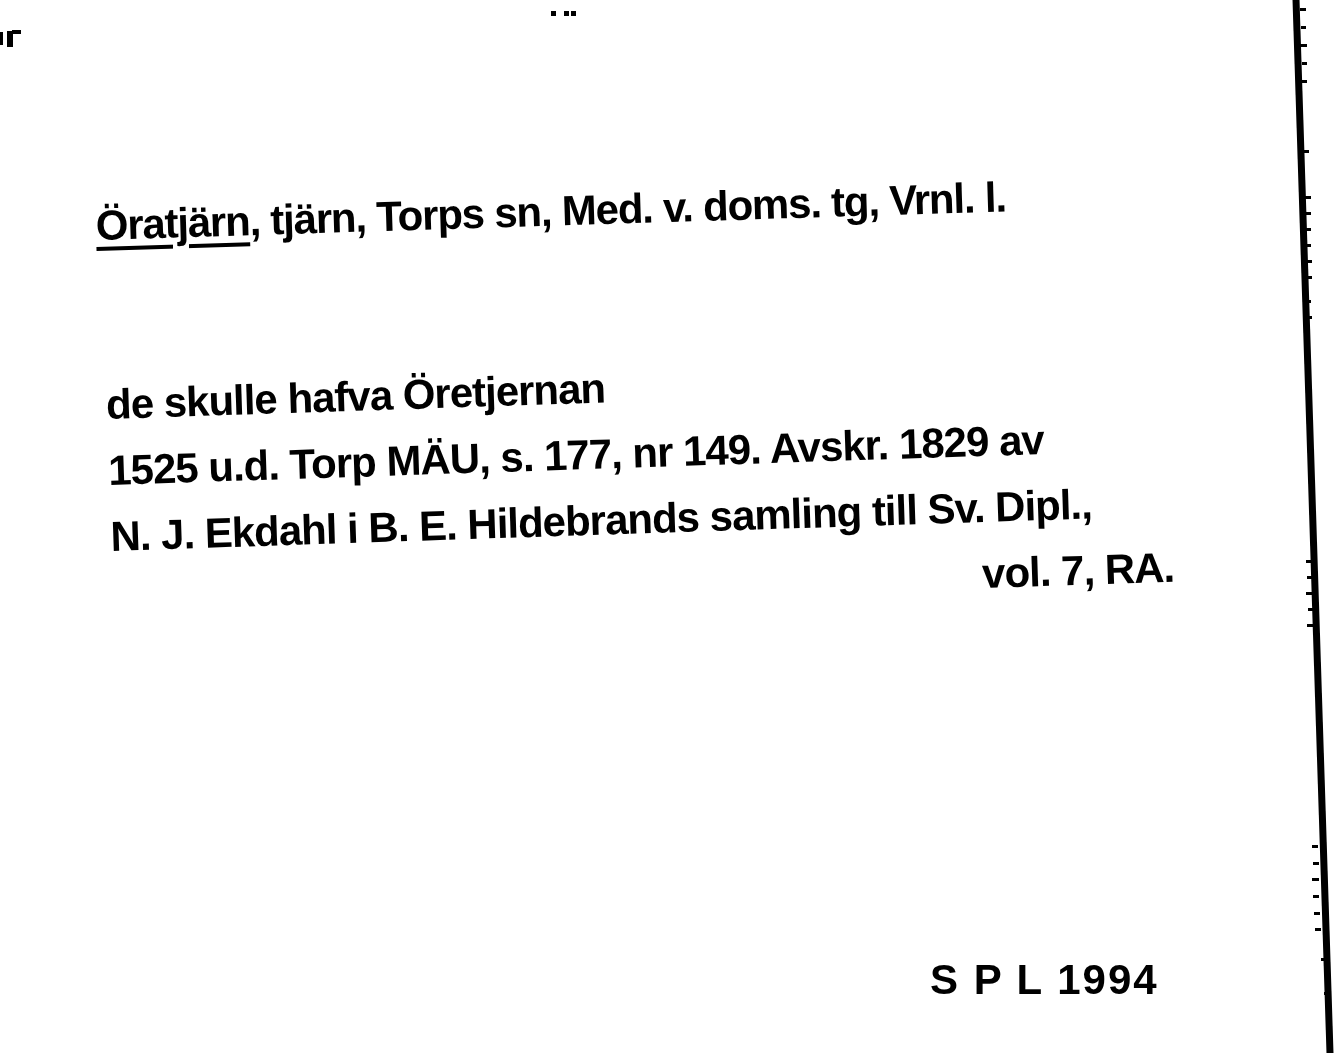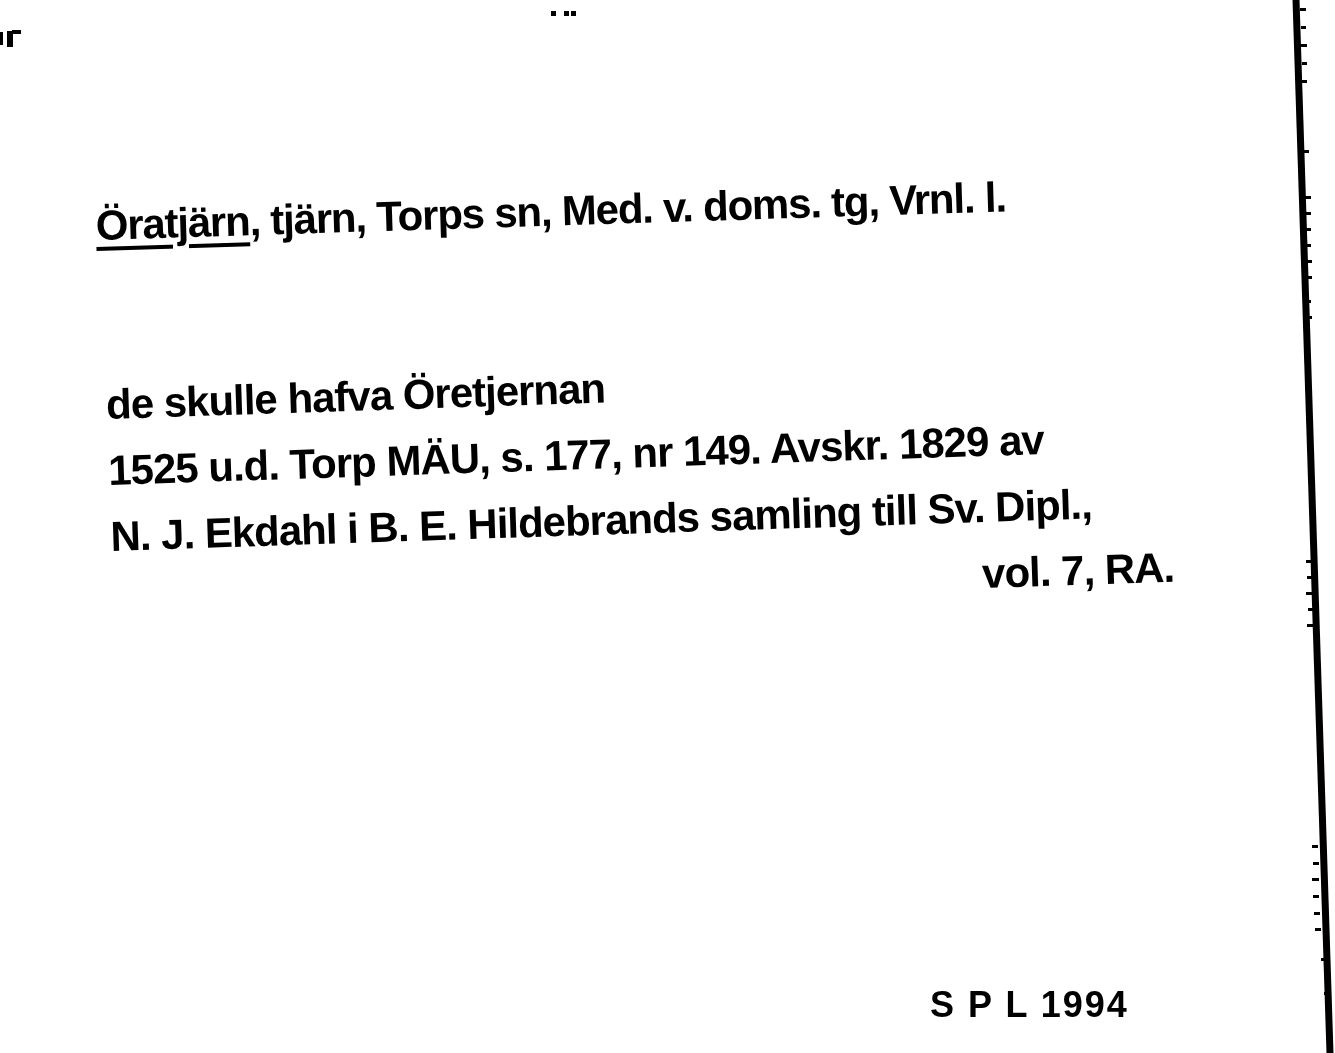--- a/index.html
+++ b/index.html
@@ -46,22 +46,22 @@
     transform: rotate(-1.9deg);
     transform-origin: 0 0;
     white-space: nowrap;
   }
   .body-block .line { text-align: left; }
   .body-block .line.right { text-align: right; }
   
   .stamp {
     position: absolute;
     left: 930px;
-    top: 984px;
-    font-size: 36px;
+    top: 956px;
+    font-size: 42px;
     letter-spacing: 2px;
     white-space: nowrap;
   }
   
   .art {
     position: absolute;
     background: #000000;
   }
   .edge-svg {
     position: absolute;

